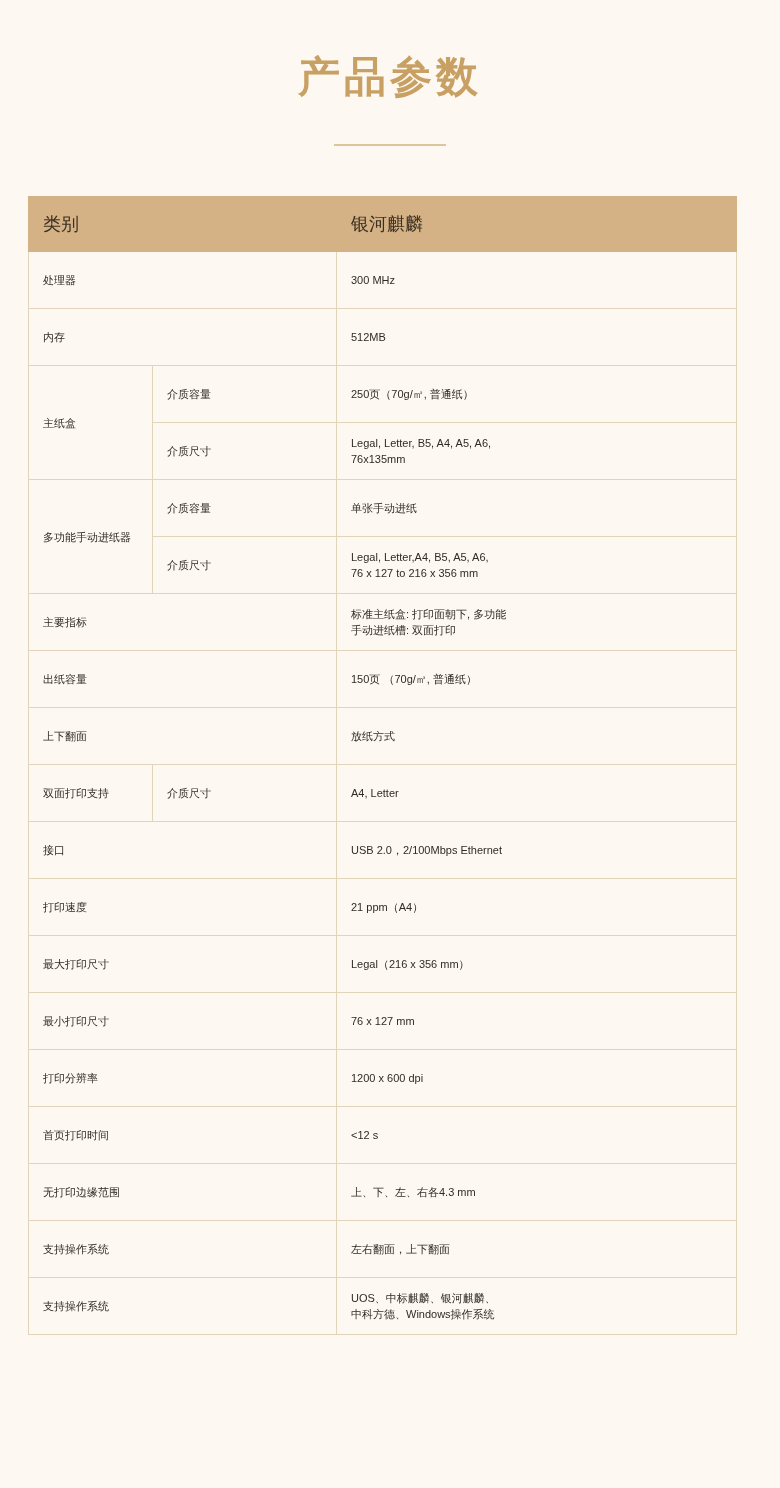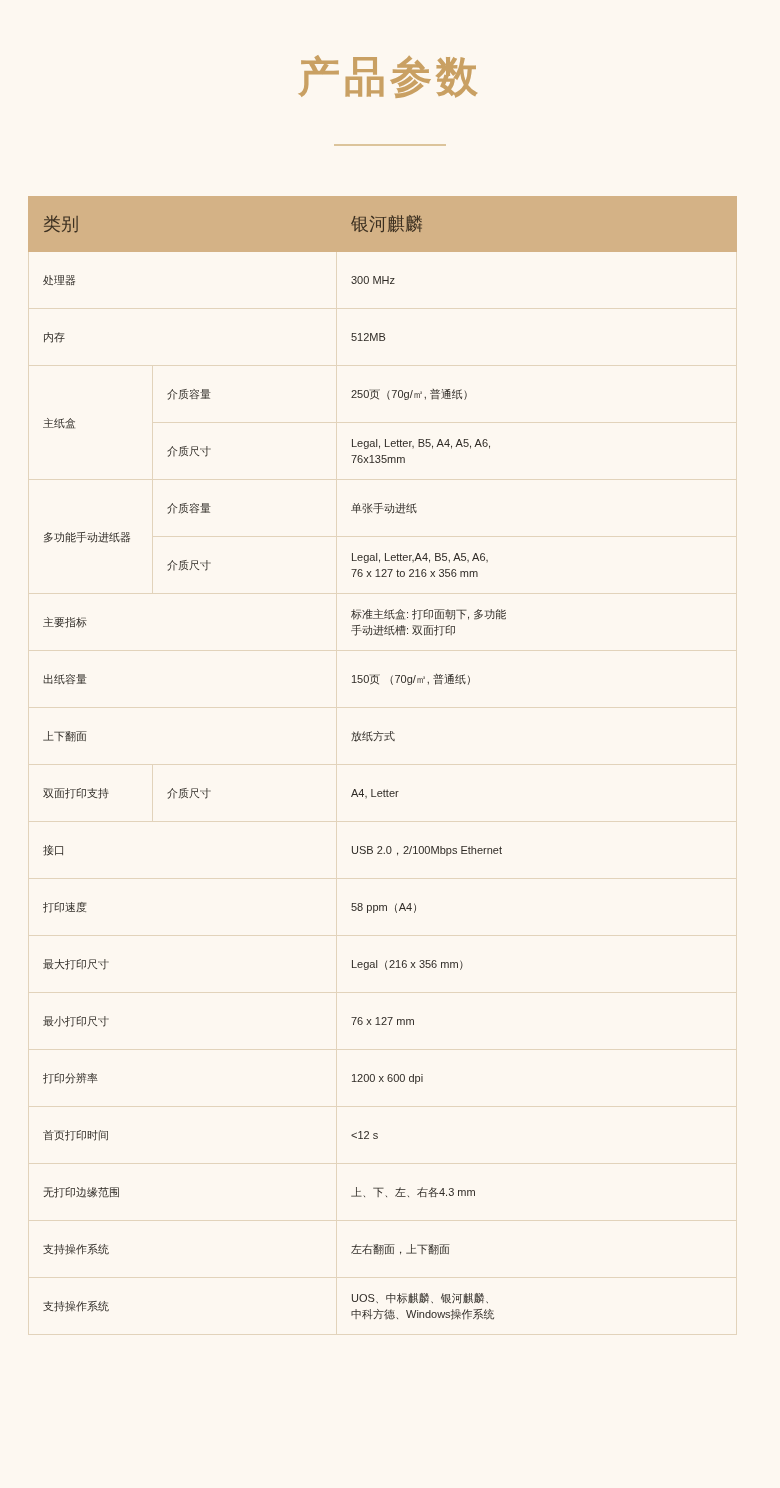--- a/index.html
+++ b/index.html
@@ -166,21 +166,21 @@
           <td class="val">A4, Letter</td>
         </tr>
 
         <tr>
           <td class="cat" colspan="2">接口</td>
           <td class="val">USB 2.0，2/100Mbps Ethernet</td>
         </tr>
 
         <tr>
           <td class="cat" colspan="2">打印速度</td>
-          <td class="val">58 ppm（A4）</td>
+          <td class="val">21 ppm（A4）</td>
         </tr>
 
         <tr>
           <td class="cat" colspan="2">最大打印尺寸</td>
           <td class="val">Legal（216 x 356 mm）</td>
         </tr>
 
         <tr>
           <td class="cat" colspan="2">最小打印尺寸</td>
           <td class="val">76 x 127 mm</td>

